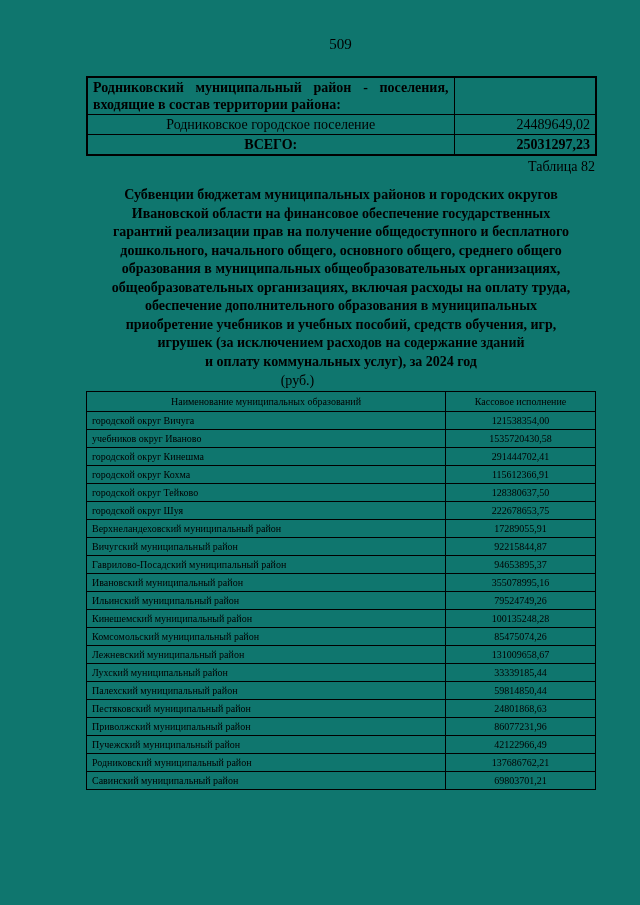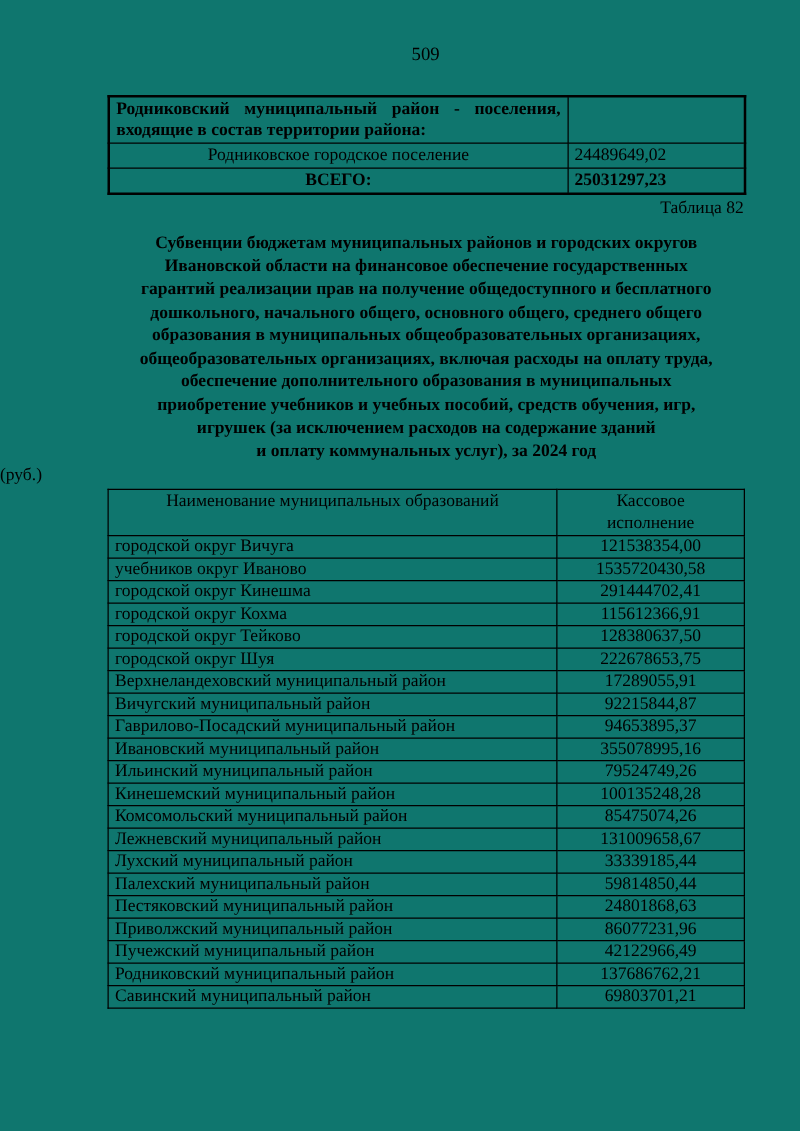--- a/index.html
+++ b/index.html
@@ -35,53 +35,53 @@
     border: 2px solid #000;
     font-size: 14px;
   }
   table.top-table td {
     border: 1px solid #000;
     padding: 1px 5px;
     vertical-align: top;
     line-height: 17px;
   }
   table.top-table td.name-cell { text-align: center; }
-  table.top-table td.value-cell { text-align: left; }
+  table.top-table td.value-cell { text-align: right; }
   td.bold { font-weight: bold; }
   td.justify { text-align: justify !important; }
   
   .table-label {
     margin: 3px 45px 0 0;
     text-align: right;
     font-size: 14px;
     line-height: 16px;
   }
   
   .doc-title {
     margin: 11px 43px 0 85px;
     text-align: center;
     font-weight: bold;
     font-size: 14px;
     line-height: 18.5px;
   }
   
   .unit-label {
     margin: 2px 45px 0 0;
-    text-align: left;
+    text-align: center;
     font-size: 14px;
     line-height: 16px;
   }
   
   table.main-table {
     border-collapse: collapse;
     table-layout: fixed;
     margin: 2px 0 0 86px;
     width: 509px;
     border: 1px solid #000;
-    font-size: 14px;
+    font-size: 10px;
   }
   table.main-table th,
   table.main-table td {
     border: 1px solid #000;
     padding: 0 5px;
     line-height: 17px;
     height: 17px;
   }
   table.main-table th {
     font-weight: normal;

